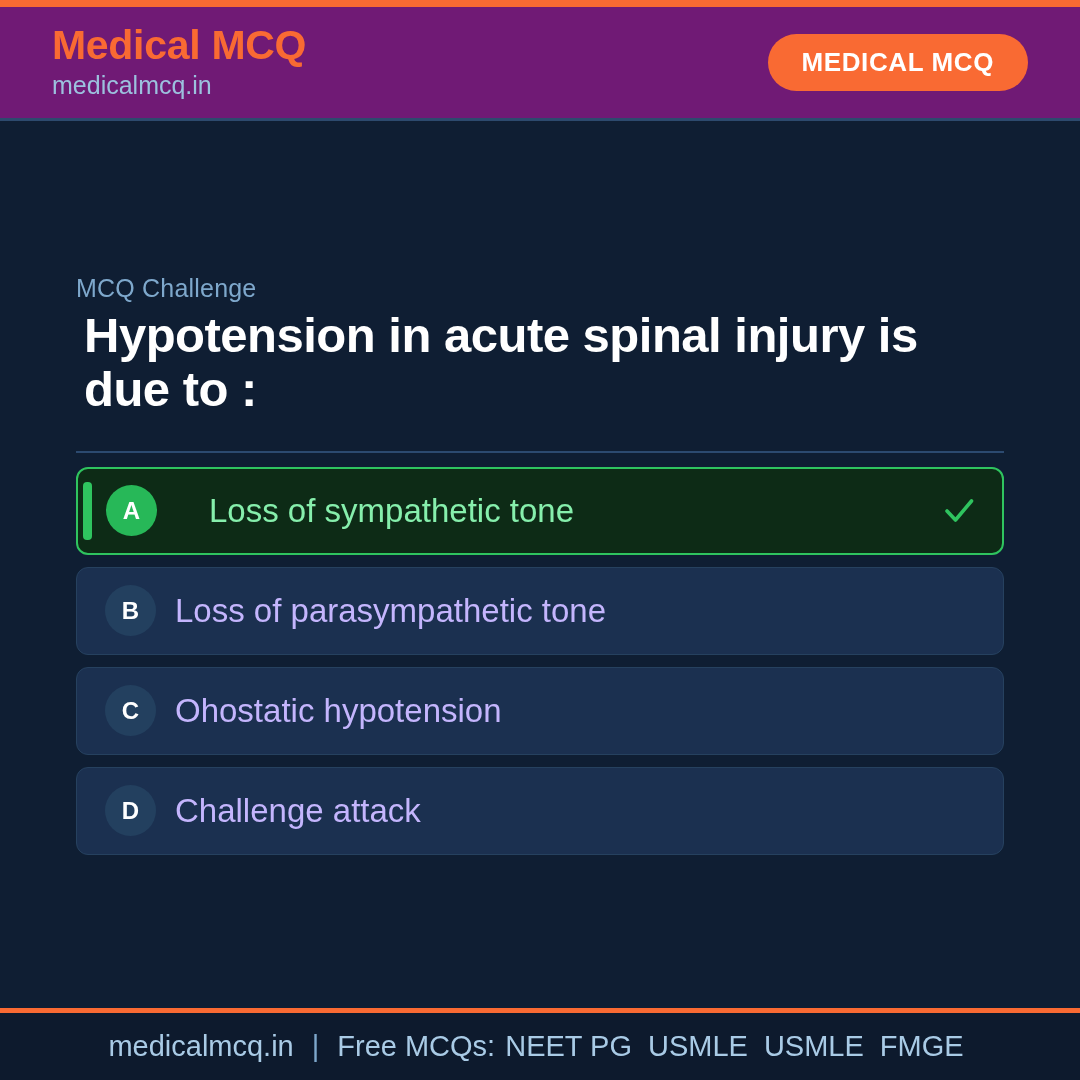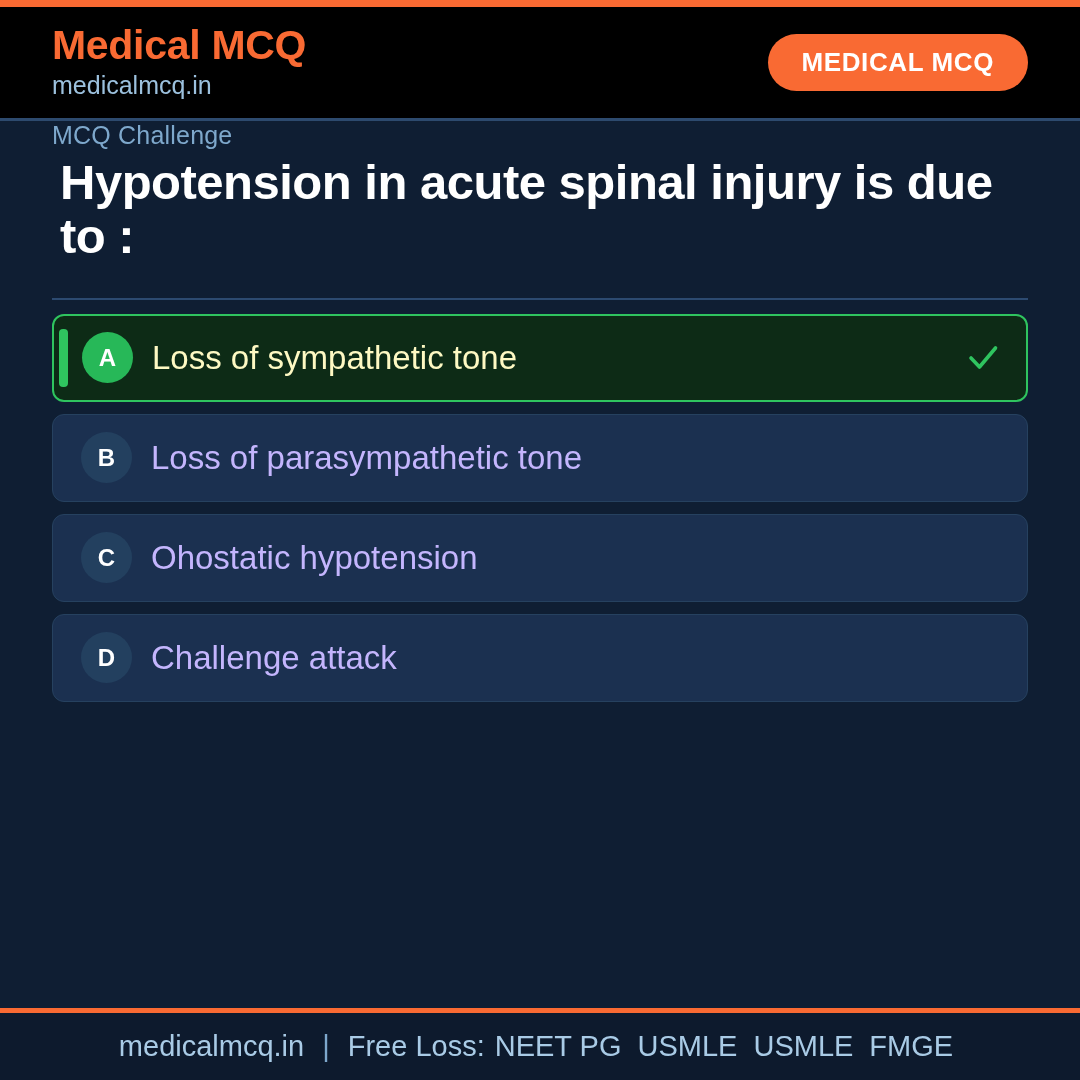--- a/index.html
+++ b/index.html
@@ -27,21 +27,21 @@
     height: 7px;
     width: 100%;
     background: #f96a33;
     flex: 0 0 auto;
   }
 
   
   .header {
     flex: 0 0 auto;
     height: 114px;
-    background: #000000;
+    background: #701a75;
     border-bottom: 3px solid #2d4straight;
     border-bottom: 3px solid #2c4straight-x;
     border-bottom: 3px solid #2d4a6e;
     box-sizing: border-box;
     display: flex;
     align-items: center;
     justify-content: space-between;
     padding: 0 52px;
   }
   .brand {
@@ -70,23 +70,24 @@
     letter-spacing: 0.6px;
     border-radius: 30px;
     padding: 13px 34px;
     white-space: nowrap;
   }
 
   
   .body {
     flex: 1 1 auto;
     position: relative;
-    padding: 0 52px;
-    display: flex;
-    flex-direction: column;
+    padding: 0 76px;
+    display: flex;
+    flex-direction: column;
+    justify-content: center;
   }
   .kicker {
     font-size: 25px;
     color: #7ea8cc;
     margin-bottom: 6px;
     letter-spacing: 0.2px;
   }
   .question {
     font-size: 49px;
     font-weight: bold;
@@ -157,21 +158,22 @@
   .option.correct .badge {
     background: #27b858;
   }
   .option-text {
     font-size: 33px;
     color: #c4b5fd;
     line-height: 1.1;
     flex: 1 1 auto;
   }
   .option.correct .option-text {
-    color: #fef9c3;
+    color: #86efac;
+    margin-left: 33px;
   }
   .check {
     flex: 0 0 auto;
     width: 34px;
     height: 34px;
     display: none;
   }
   .option.correct .check {
     display: block;
   }
@@ -265,21 +267,21 @@
       </div>
 
     </div>
   </div>
 
   <div class="footer">
     <div class="footer-inner">
       <span class="footer-site">medicalmcq.in</span>
       <span class="footer-sep">|</span>
       <span class="footer-exams">
-        <span class="footer-label">Free Loss:</span>
+        <span class="footer-label">Free MCQs:</span>
         <span class="exam">NEET PG</span>
         <span class="exam">USMLE</span>
         <span class="exam">USMLE</span>
         <span class="exam">FMGE</span>
       </span>
     </div>
   </div>
 
 </div>
 

